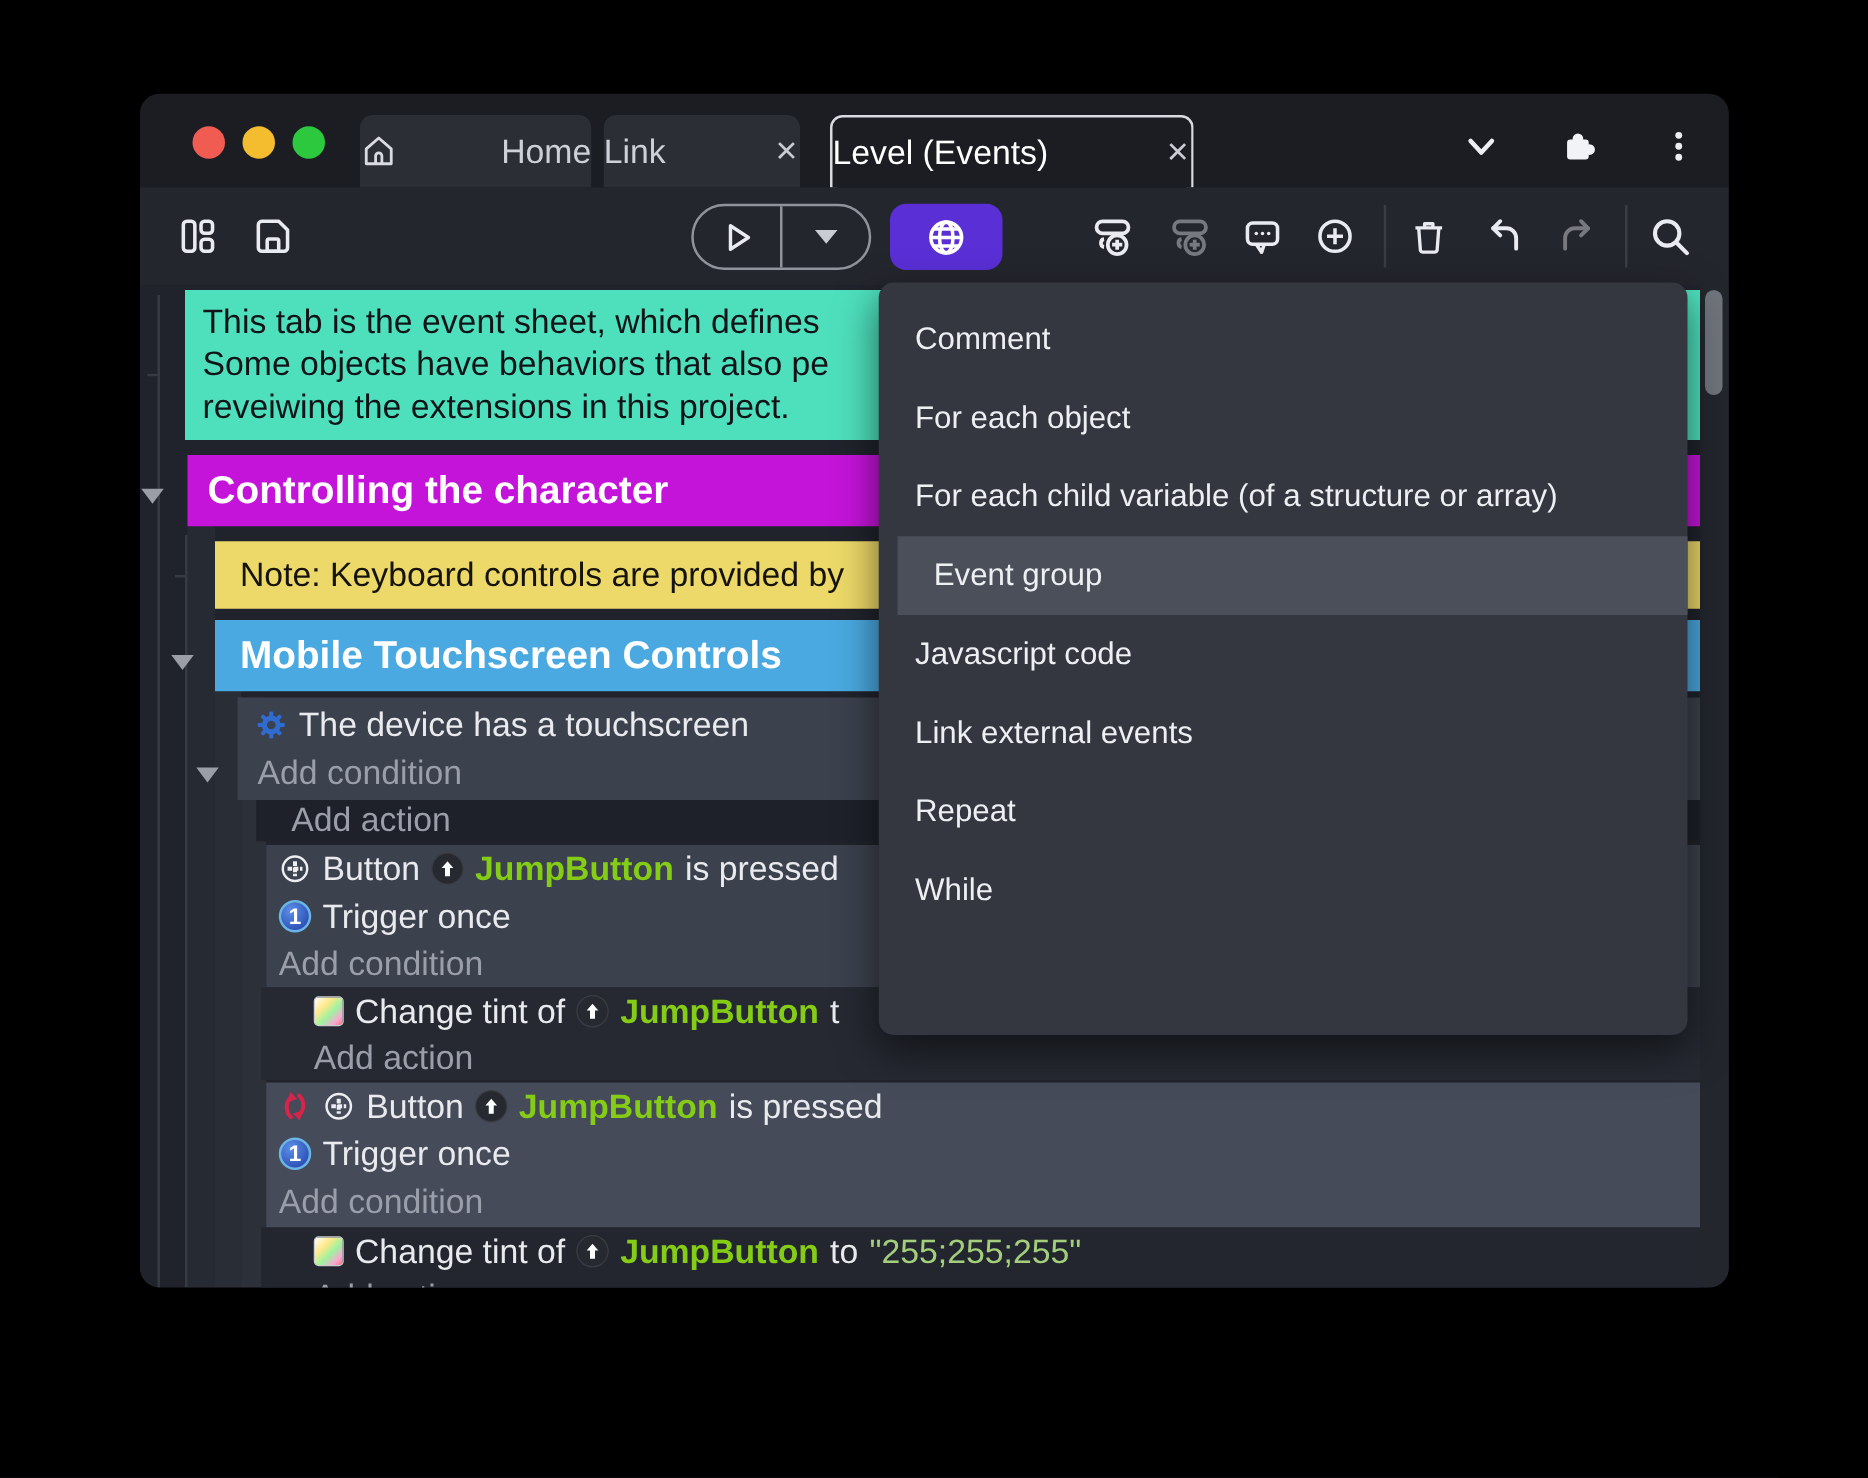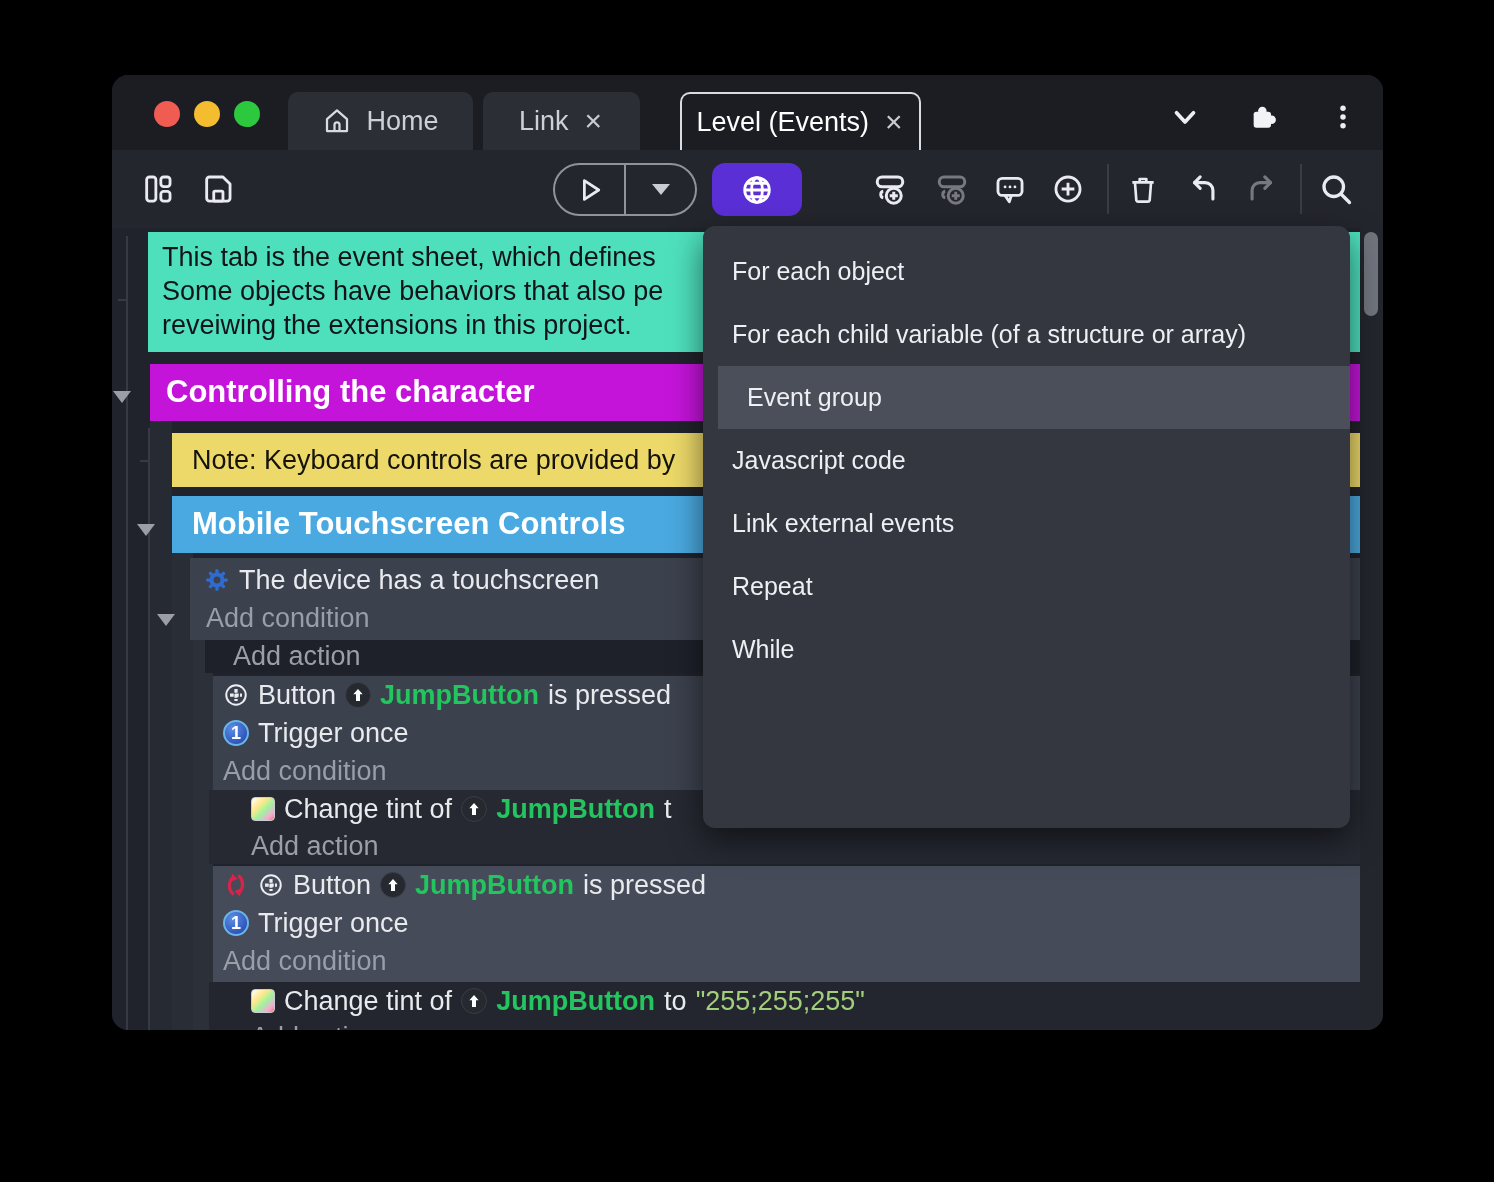--- a/index.html
+++ b/index.html
@@ -10,29 +10,29 @@
   }
   
   .titlebar { position:absolute; left:0; top:0; width:100%; height:75px; background:#1b1d23; }
   .light { position:absolute; top:26px; width:26px; height:26px; border-radius:50%; }
   .light.red   { left:42px;  background:#f05c52; }
   .light.yellow{ left:82px;  background:#f3bd2f; }
   .light.green { left:122px; background:#2cc83e; }
   .tab {
     position:absolute; top:17px; height:58px; border-radius:10px 10px 0 0;
     background:#2b2e35; color:#cdd0d7; font-size:27px;
-    display:flex; align-items:center; justify-content:center; gap:14px; white-space:nowrap;
+    display:flex; align-items:center; justify-content:space-between; gap:14px; white-space:nowrap;
   }
   .tab .close { color:#c9ccd3; font-size:30px; line-height:28px; padding:0 2px; }
   .tab.active {
     background:#1b1d23; border:2px solid #d8dbe1; border-bottom:none; color:#fff; z-index:2;
   }
   .tab-home   { left:176px; width:185px; }
   .tab-level  { left:371px; width:157px; }
-  .tab-events { left:568px; width:241px; }
+  .tab-events { left:552px; width:291px; }
   .tab-debug  { left:820px; width:158px; color:#c3c6cd; }
   .titlebar .topbtn { position:absolute; top:22px; width:40px; height:40px; display:flex; align-items:center; justify-content:center; }
   .tb-chevron { left:1053px; } .tb-puzzle { left:1131px; } .tb-kebab { left:1211px; }
   
   .toolbar { position:absolute; left:0; top:75px; width:100%; height:78px; background:#24262d; }
   .tool { position:absolute; top:96px; width:44px; height:44px; margin-top:-75px; display:flex; align-items:center; justify-content:center; }
   .tool.disabled { opacity:.42; }
   .t-layout{ left:24px; } .t-save{ left:84px; }
   .playgroup {
     position:absolute; left:441px; top:13px; width:144px; height:53px;
@@ -73,21 +73,21 @@
   .cond1 { left:78px; top:330px; width:1170px; height:82px; padding:3px 0 0 14px; }
   .addrow { color:#999ea8; font-size:27px; }
   .add1 { left:93px; top:412px; width:1155px; height:33px; background:#1e212a; line-height:33px; padding-left:28px; }
   .event2 { left:101px; top:448px; width:1147px; height:114px; padding-left:10px; }
   .act  { background:#262932; color:#e8eaed; font-size:27px; display:flex; align-items:center; gap:9px; padding-left:42px; }
   .act1 { left:97px; top:562px; width:1151px; height:38px; }
   .add2 { left:97px; top:600px; width:1151px; height:36px; background:#262932; line-height:36px; padding-left:42px; }
   .event3 { left:101px; top:638px; width:1147px; height:116px; padding-left:10px; }
   .act2 { left:97px; top:754px; width:1151px; height:38px; background:#23262e; }
   .add3 { left:97px; top:792px; width:1151px; height:30px; background:#23262e; line-height:34px; padding-left:42px; }
-  .obj { color:#22c55e; font-weight:bold; }
+  .obj { color:#84cc16; font-weight:bold; }
   .strv { color:#a3cf7d; }
   .jbicon { width:26px; height:26px; border-radius:50%; background:#26292f; border:1px solid #3a3d44; display:inline-flex; align-items:center; justify-content:center; flex:none; }
   .onceicon { width:26px; height:26px; border-radius:50%; flex:none; background:radial-gradient(circle at 35% 30%, #5d8fe8, #1d3fa8); border:2px solid #6ab4e6; color:#fff; font-size:18px; font-weight:bold; display:inline-flex; align-items:center; justify-content:center; }
   .tinticon { width:24px; height:24px; border-radius:4px; flex:none; border:1px solid #c9ccd2; background:linear-gradient(135deg,#ffffff 0%,#ffe98a 32%,#9ef2a0 58%,#f9a8d4 82%,#f87171 100%); }
   
   .scrolltrack { position:absolute; left:1248px; top:0; width:23px; height:802px; background:#23262d; }
   .scrollthumb { position:absolute; left:4px; top:4px; width:14px; height:84px; border-radius:7px; background:#70747d; }
   
   .menu {
     position:absolute; left:591px; top:151px; width:647px; height:602px;
@@ -427,20 +427,21 @@
     <div class="tri tri1"></div>
     <div class="tri tri2"></div>
     <div class="tri tri3"></div>
 
     <div class="scrolltrack">
       <div class="scrollthumb"></div>
     </div>
   </div>
 
   <div class="menu">
+    <div class="item">Comment</div>
     <div class="item">For each object</div>
     <div class="item">For each child variable (of a structure or array)</div>
     <div class="item hl">Event group</div>
     <div class="item">Javascript code</div>
     <div class="item">Link external events</div>
     <div class="item">Repeat</div>
     <div class="item">While</div>
   </div>
 
 </div>

